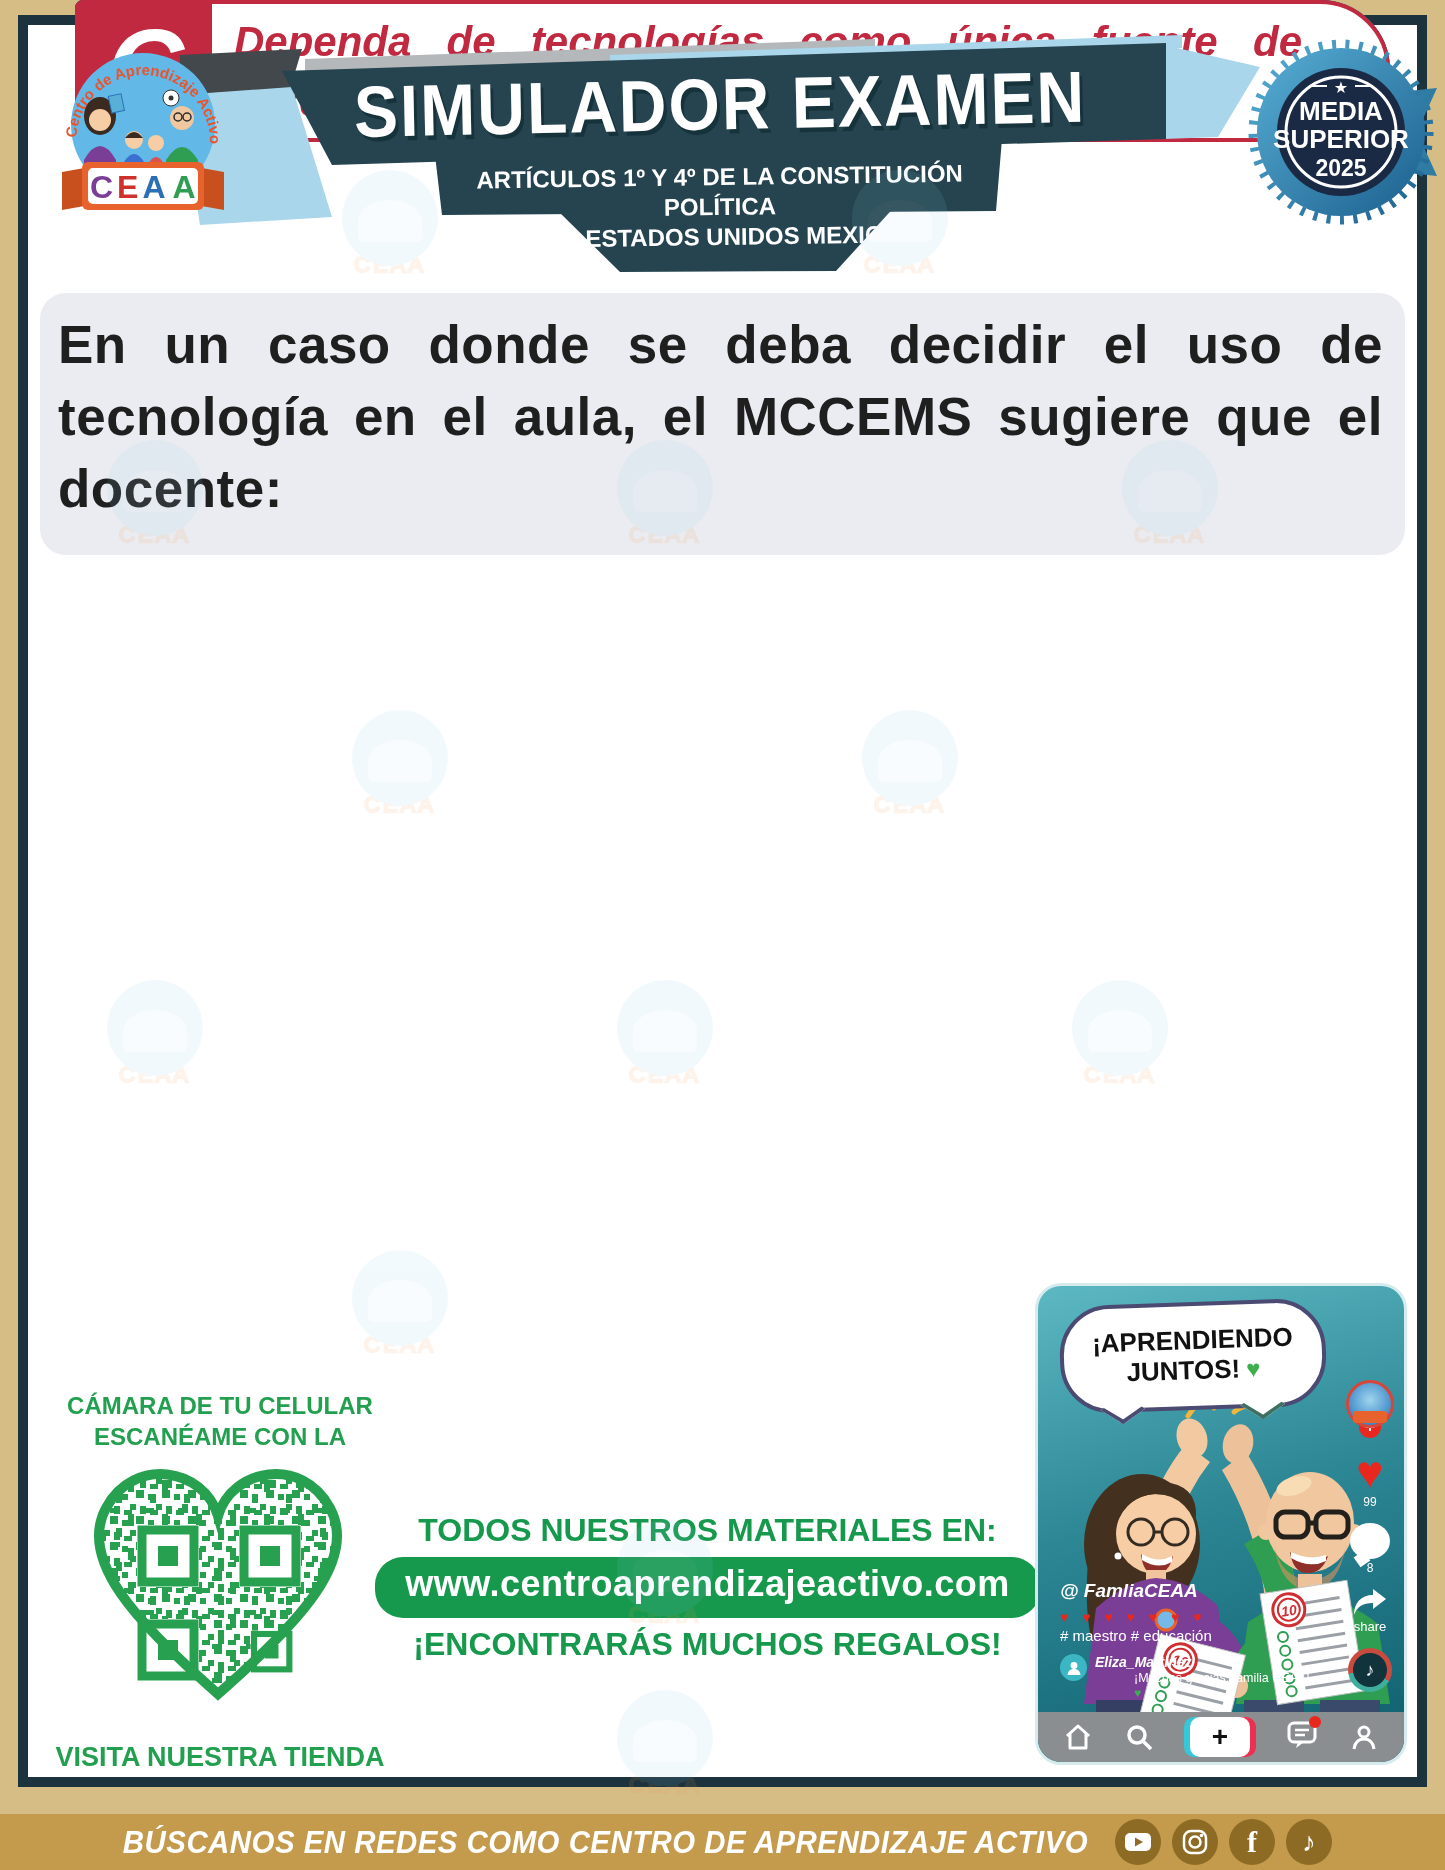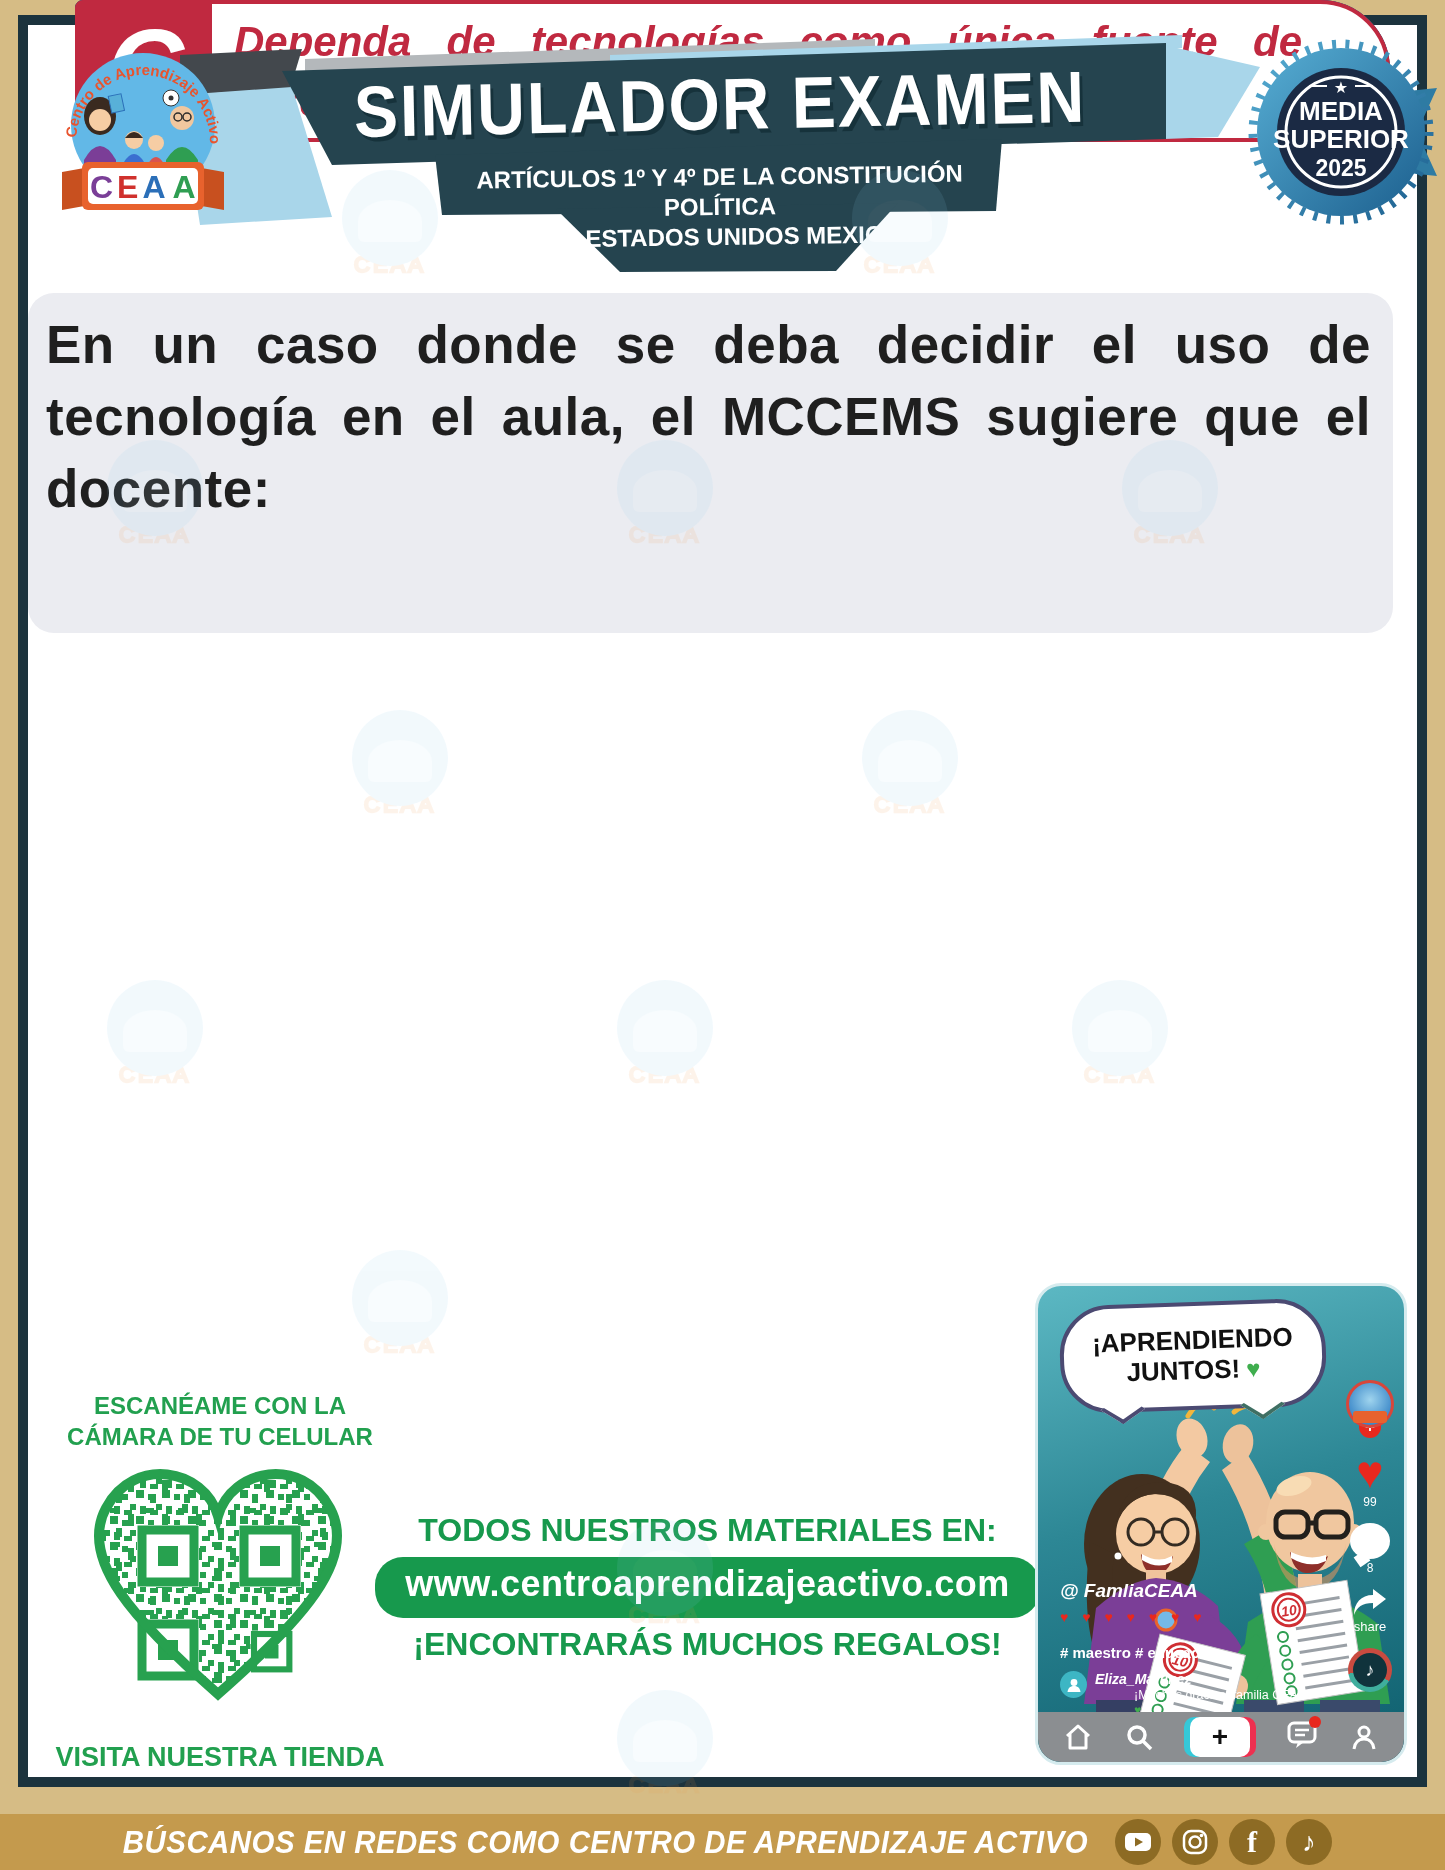--- a/index.html
+++ b/index.html
@@ -20,21 +20,21 @@
   
   .banner-title{position:absolute;left:290px;top:66px;width:860px;text-align:center;
     font-size:66px;font-weight:bold;color:#fff;letter-spacing:2px;
     transform:rotate(-1.2deg) scale(1,1.1);text-shadow:3px 4px 0 rgba(14,39,47,.6);z-index:5;}
   .banner-sub{position:absolute;left:430px;top:162px;width:580px;text-align:center;
     font-size:24px;font-weight:bold;color:#fff;line-height:1.25;transform:rotate(-.8deg);z-index:5;}
   .banner-reactivo{position:absolute;left:540px;top:224px;width:360px;text-align:center;
     font-size:38px;font-weight:bold;color:#fff;letter-spacing:1px;z-index:5;}
 
   
-  .question{position:absolute;left:28px;top:293px;width:1365px;height:340px;background:#ebecf1;
+  .question{position:absolute;left:40px;top:293px;width:1365px;height:262px;background:#ebecf1;
     border-radius:26px;box-sizing:border-box;padding:16px 22px 0 18px;z-index:3;
     font-size:53px;font-weight:bold;color:#1f1f1f;line-height:1.36;
     text-align:justify;word-spacing:4px;letter-spacing:.5px;}
 
   
   .option{position:absolute;left:75px;width:1315px;height:142px;display:flex;background:#fff;
     border:4px solid var(--c);border-radius:8px 70px 70px 8px;box-sizing:border-box;z-index:3;}
   .opt-letter{width:133px;background:var(--c);color:#fff;font-style:italic;font-weight:bold;
     font-size:106px;display:flex;align-items:center;justify-content:center;line-height:1;
     padding-bottom:10px;flex:none;}
@@ -85,21 +85,21 @@
   .rail-share-label{font-size:13px;margin-top:2px;}
   .disc{width:44px;height:44px;border-radius:50%;margin-top:14px;
     background:conic-gradient(#c94b40 0 120deg,#3fae9d 120deg 260deg,#c94b40 260deg 360deg);
     display:flex;align-items:center;justify-content:center;}
   .disc-in{width:34px;height:34px;border-radius:50%;background:#10333c;color:#fff;font-size:18px;
     display:flex;align-items:center;justify-content:center;}
 
   .card-meta{position:absolute;left:22px;top:294px;width:250px;color:#fff;z-index:6;}
   .handle{font-size:19px;font-weight:bold;font-style:italic;}
   .hearts-row{font-size:14px;letter-spacing:5px;color:#e8281e;margin-top:7px;}
-  .hashtags{font-size:15px;font-weight:bold;margin-top:19px;}
+  .hashtags{font-size:15px;font-weight:normal;margin-top:2px;}
   .comment{display:flex;gap:8px;margin-top:10px;align-items:flex-start;}
   .c-avatar{width:27px;height:27px;border-radius:50%;flex:none;display:flex;align-items:center;justify-content:center;}
   .c-name{font-size:14px;font-weight:bold;line-height:1.2;font-style:italic;}
   .c-text{font-size:12.5px;line-height:1.25;margin-left:39px;}
   .c-heart{color:#3fae4e;font-size:12px;}
 
   .card-nav{position:absolute;left:0;right:0;bottom:0;height:50px;background:#8b8e91;
     border-radius:0 0 22px 22px;display:flex;align-items:center;justify-content:space-around;
     padding:0 10px;z-index:7;}
   .plus-wrap{position:relative;width:72px;height:40px;}
@@ -211,22 +211,22 @@
   <div class="option" style="--c:#3b4d9c">
     <div class="opt-letter">B</div>
     <div class="opt-text">Limite el uso de tecnología a aplicaciones exclusivamente prácticas.</div>
   </div>
   <div class="option" style="--c:#c02940">
     <div class="opt-letter">C</div>
     <div class="opt-text">Dependa de tecnologías como única fuente de aprendizaje.</div>
   </div>
 
   <div class="qr-cap">
+    <div>CÁMARA DE TU CELULAR</div>
     <div>ESCANÉAME CON LA</div>
-    <div>CÁMARA DE TU CELULAR</div>
   </div>
   <svg class="abs" style="left:58px;top:1438px;z-index:3;" width="320" height="300" viewBox="0 0 320 300">
     <defs>
       <pattern id="qrp" width="26" height="26" patternUnits="userSpaceOnUse">
         <rect x="0" y="0" width="8" height="8" fill="#27a14f"></rect>
         <rect x="12" y="4" width="6" height="6" fill="#27a14f"></rect>
         <rect x="20" y="14" width="7" height="6" fill="#27a14f"></rect>
         <rect x="4" y="16" width="6" height="8" fill="#27a14f"></rect>
         <rect x="14" y="20" width="8" height="5" fill="#27a14f"></rect>
       </pattern>

